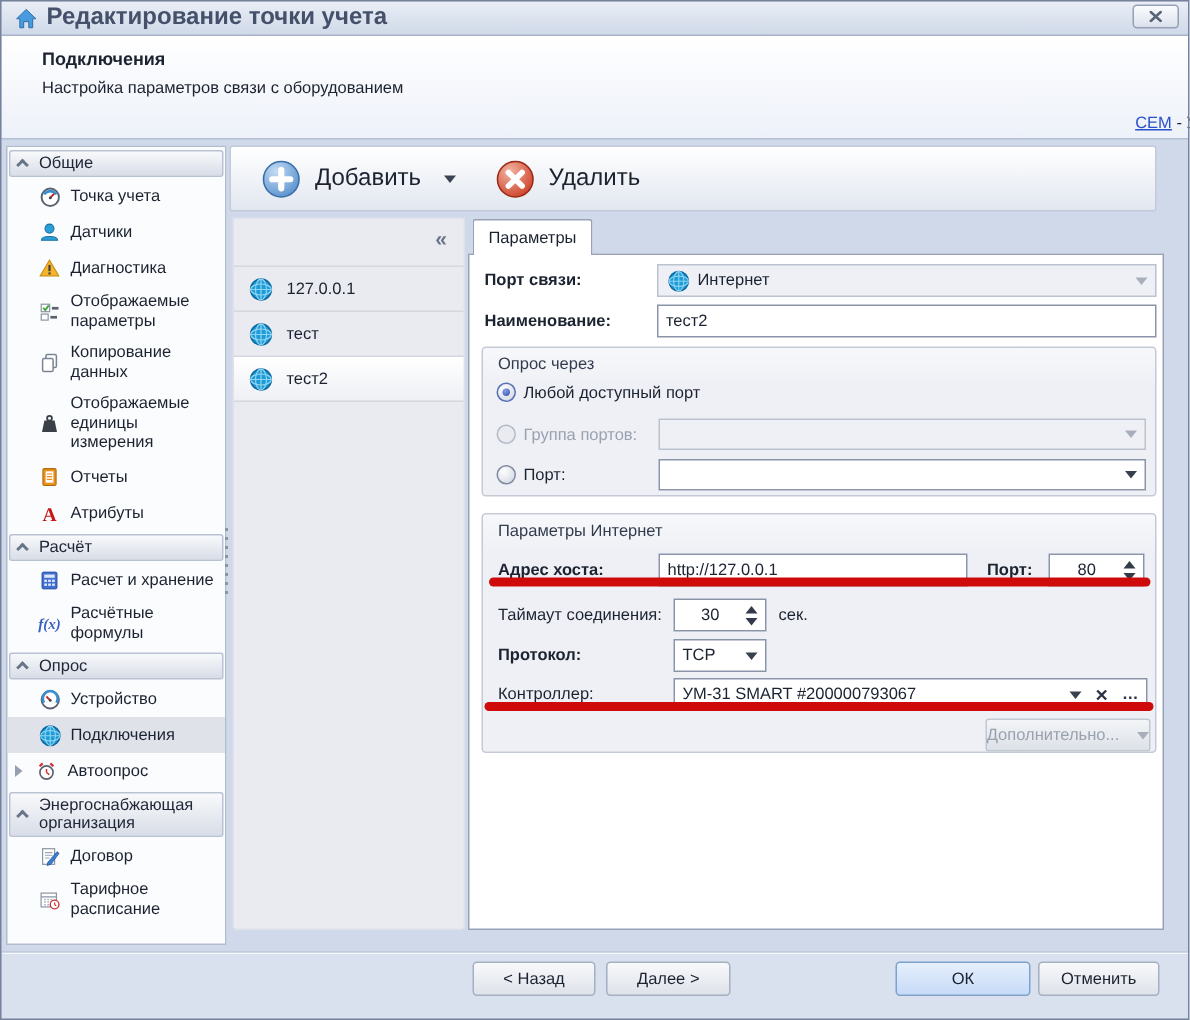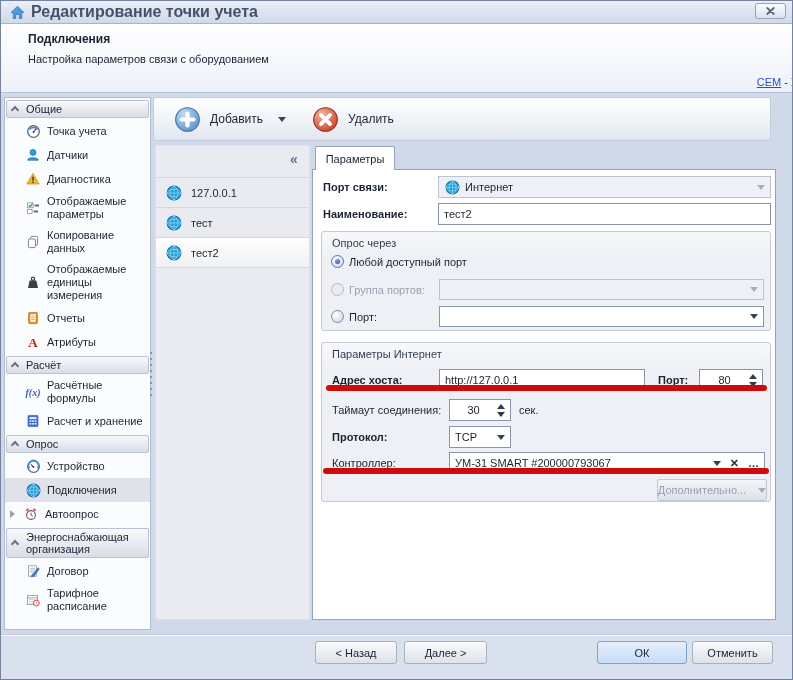--- a/index.html
+++ b/index.html
@@ -42,21 +42,21 @@
   .sitem.exp { padding-left:5px; }
   .exp-tri { width:0; height:0; border-top:4px solid transparent; border-bottom:4px solid transparent;
     border-left:5px solid #97a0b0; flex:none; margin-right:2px; }
   .ic { width:16px; height:16px; flex:none; display:flex; align-items:center; justify-content:center; }
   .txt-icon { font-family:"Liberation Serif", serif; font-weight:bold; }
 
   
   .toolbar { position:absolute; left:153px; top:97px; width:618px; height:44px;
     background:linear-gradient(#ffffff,#e2e7f0); border:1px solid #c2cbd9; border-radius:2px;
     display:flex; align-items:center; padding:0 14px; }
-  .tbtn { display:flex; align-items:center; gap:9px; font-size:12px; padding:4px 6px; border-radius:2px; }
+  .tbtn { display:flex; align-items:center; gap:9px; font-size:16px; padding:4px 6px; border-radius:2px; }
   .caret-dn { width:0; height:0; border-left:4px solid transparent; border-right:4px solid transparent;
     border-top:5px solid #3a4352; margin-left:6px; }
 
   
   .listpanel { position:absolute; left:155px; top:145px; width:155px; height:475px;
     background:#e9ebf1; border:1px solid #dfe2e9; border-radius:0 0 3px 3px; }
   .collapse-btn { position:absolute; right:3px; top:5px; width:24px; height:18px;
     color:#6a7488; font-size:14px; font-weight:bold; text-align:center; line-height:17px; }
   .listbody { position:absolute; left:0; right:0; top:31px; border-top:1px solid #d4d7de; }
   .litem { height:30px; border-bottom:1px solid #d4d7de; display:flex; align-items:center;
@@ -222,40 +222,40 @@
       </span>
     <span>Атрибуты</span>
   </div>
 
   <div class="sgroup-h">
     <span class="chev"></span>
     <span>Расчёт</span>
   </div>
   <div class="sitem">
     <span class="ic">
-        <span class="txt-icon" style="color:#3a5fc0;font-style:italic;font-size:10px;">f(x)</span>
-      </span>
-    <span>Расчётные формулы</span>
-  </div>
-  <div class="sitem">
-    <span class="ic">
       <svg width="14" height="14" viewBox="0 0 14 14">
           <rect x="2" y="1.4" width="10" height="11.2" rx="1" fill="#3f6fd0" stroke="#2a4fa0" stroke-width="0.6"></rect>
           <rect x="3.5" y="3" width="7" height="2.2" fill="#dfe8fa"></rect>
           <g fill="#dfe8fa">
             <rect x="3.5" y="6.4" width="1.8" height="1.6"></rect>
             <rect x="6.1" y="6.4" width="1.8" height="1.6"></rect>
             <rect x="8.7" y="6.4" width="1.8" height="1.6"></rect>
             <rect x="3.5" y="9" width="1.8" height="1.6"></rect>
             <rect x="6.1" y="9" width="1.8" height="1.6"></rect>
             <rect x="8.7" y="9" width="1.8" height="1.6"></rect>
           </g>
         </svg>
     </span>
     <span>Расчет и хранение</span>
+  </div>
+  <div class="sitem">
+    <span class="ic">
+        <span class="txt-icon" style="color:#3a5fc0;font-style:italic;font-size:10px;">f(x)</span>
+      </span>
+    <span>Расчётные формулы</span>
   </div>
 
   <div class="sgroup-h">
     <span class="chev"></span>
     <span>Опрос</span>
   </div>
   <div class="sitem">
     <span class="ic">
       <svg width="15" height="15" viewBox="0 0 14 14">
           <circle cx="7" cy="7" r="5.4" fill="#fff" stroke="#5a6270" stroke-width="1.2"></circle>

